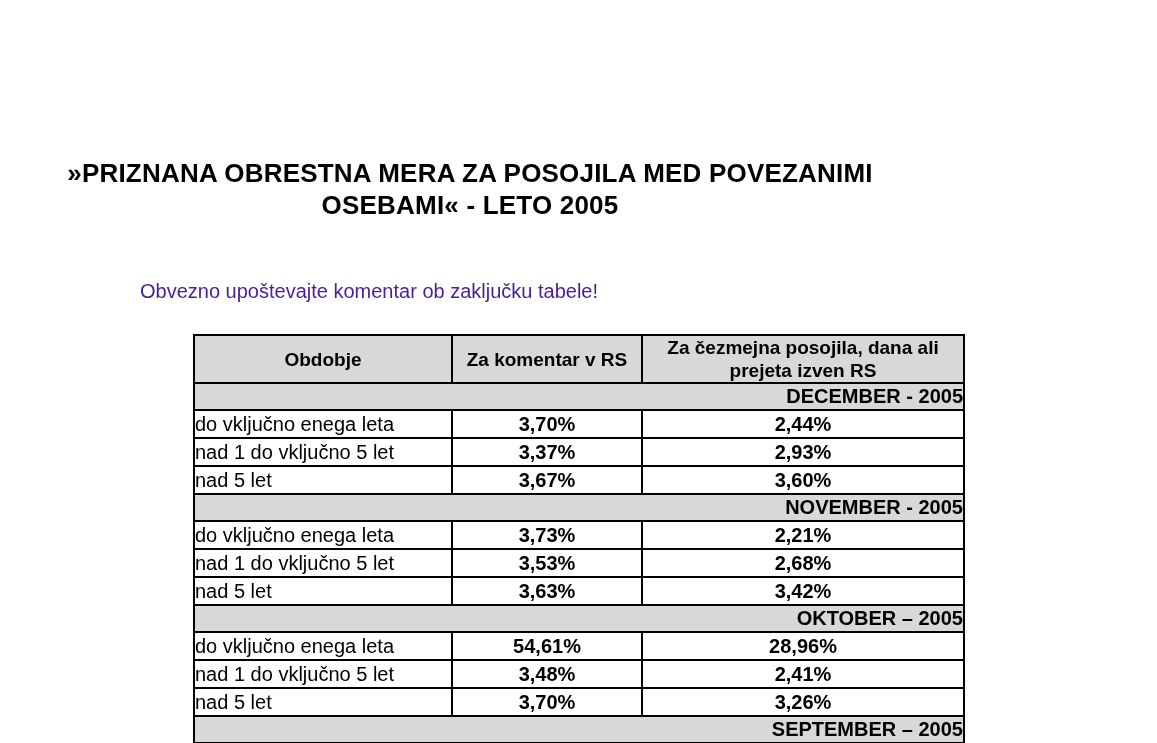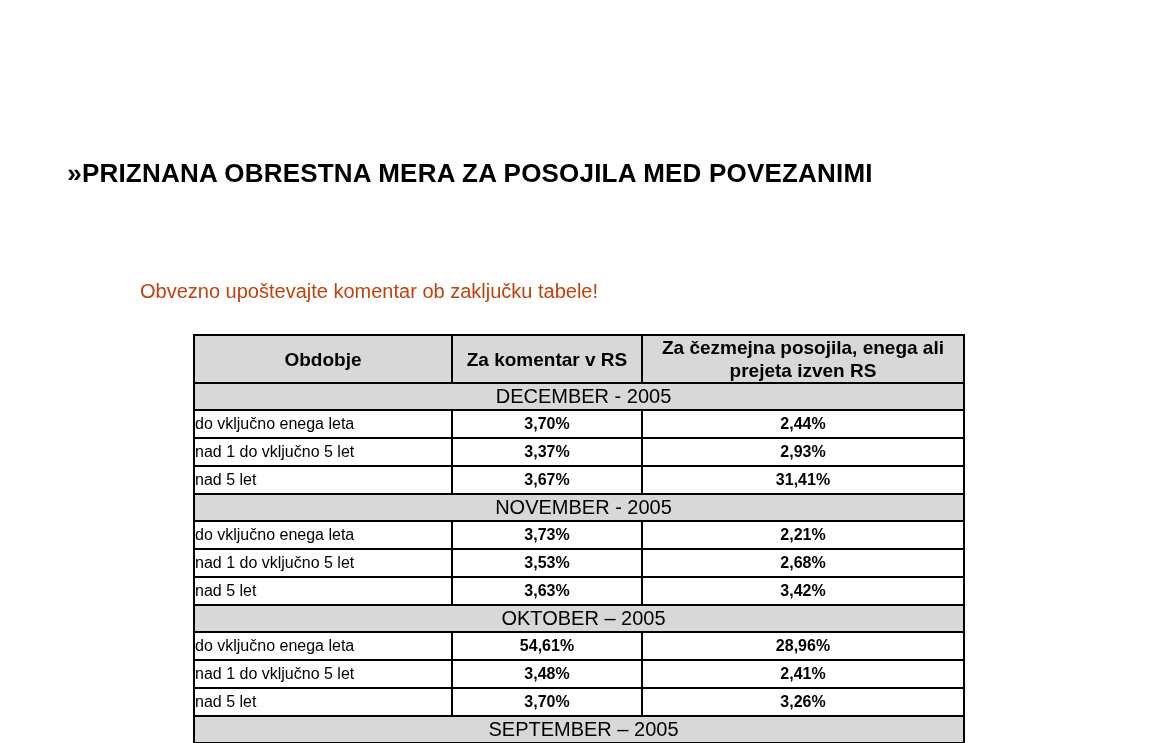--- a/index.html
+++ b/index.html
@@ -17,21 +17,21 @@
     text-align:center;
     font-weight:bold;
     font-size:26px;
     line-height:32px;
     letter-spacing:0.2px;
   }
   .notice {
     position:absolute;
     top:280px; left:140px;
     font-size:20px;
-    color:#c2410c;
+    color:#4c1d95;
   }
   table.rates {
     position:absolute;
     left:193px; top:334px;
     width:770px;
     border-collapse:collapse;
     table-layout:fixed;
   }
   table.rates th, table.rates td {
     border:2px solid #000;
@@ -47,74 +47,75 @@
     font-weight:bold;
     font-size:19px;
     line-height:23px;
     text-align:center;
     vertical-align:middle;
     padding:2px 6px;
   }
   tr.section { height:27px; }
   tr.section td {
     background:#d8d8d8;
-    font-weight:normal;
+    font-weight:bold;
     font-size:20px;
-    text-align:center;
+    text-align:right;
     padding-left:9px;
     vertical-align:middle;
   }
   tr.data { height:28px; }
   tr.data td {
-    font-size:16px;
+    font-size:20px;
     vertical-align:middle;
   }
   td.period { text-align:left; padding-left:9px; }
   td.val { text-align:center;font-weight:bold; }
 </style>
 </head>
 <body>
 
 <div class="doc-title">
   <div>»PRIZNANA OBRESTNA MERA ZA POSOJILA MED POVEZANIMI</div>
+  <div>OSEBAMI« - LETO 2005</div>
 </div>
 
 <div class="notice">Obvezno upoštevajte komentar ob zaključku tabele!</div>
 
 <table class="rates">
   <colgroup>
       <col class="c1">
       <col class="c2">
       <col class="c3">
     </colgroup>
   <thead>
     <tr>
       <th>Obdobje</th>
       <th>Za komentar v RS</th>
-      <th>Za čezmejna posojila, enega ali prejeta izven RS</th>
+      <th>Za čezmejna posojila, dana ali prejeta izven RS</th>
     </tr>
   </thead>
   <tbody>
     <tr class="section">
       <td colspan="3">DECEMBER - 2005</td>
     </tr>
     <tr class="data">
       <td class="period">do vključno enega leta</td>
       <td class="val">3,70%</td>
       <td class="val">2,44%</td>
     </tr>
     <tr class="data">
       <td class="period">nad 1 do vključno 5 let</td>
       <td class="val">3,37%</td>
       <td class="val">2,93%</td>
     </tr>
     <tr class="data">
       <td class="period">nad 5 let</td>
       <td class="val">3,67%</td>
-      <td class="val">31,41%</td>
+      <td class="val">3,60%</td>
     </tr>
 
     <tr class="section">
       <td colspan="3">NOVEMBER - 2005</td>
     </tr>
     <tr class="data">
       <td class="period">do vključno enega leta</td>
       <td class="val">3,73%</td>
       <td class="val">2,21%</td>
     </tr>

